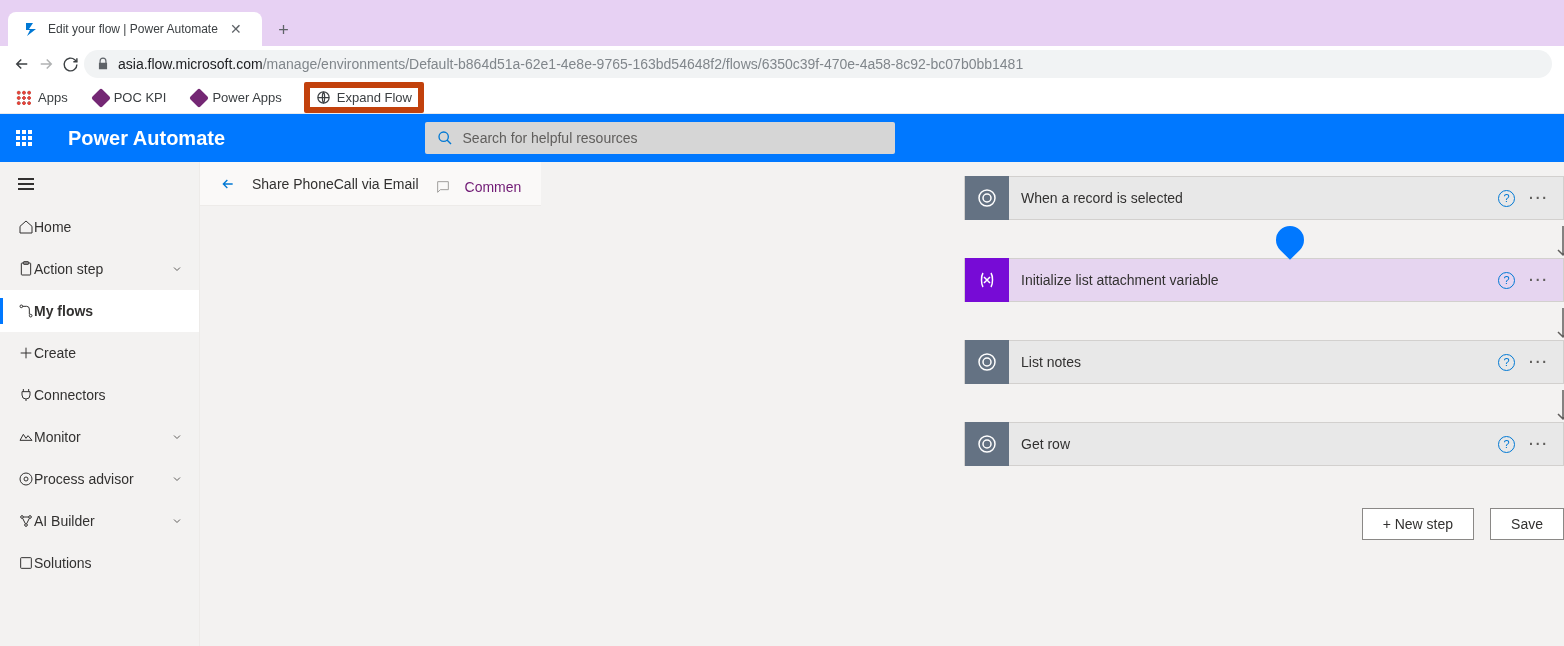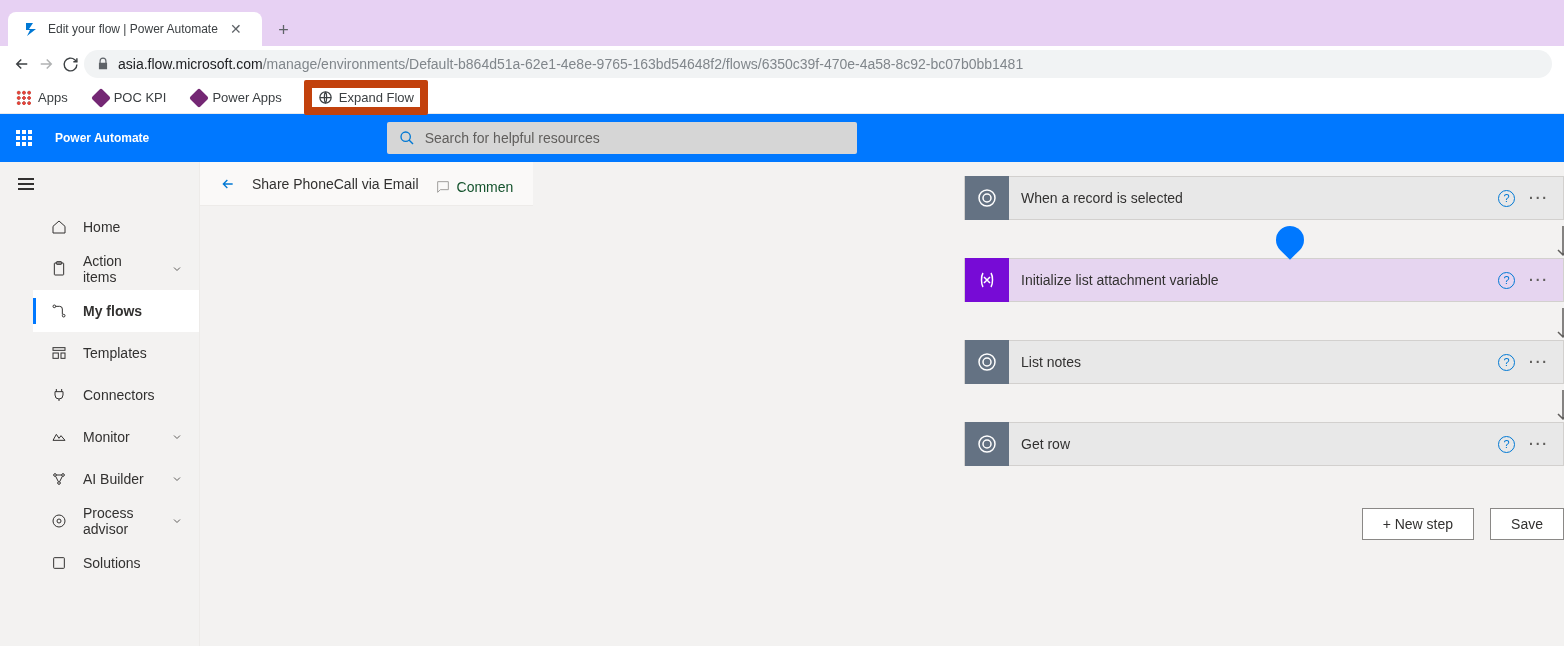--- a/index.html
+++ b/index.html
@@ -12,52 +12,52 @@
   .tab-title { flex:1; white-space:nowrap; overflow:hidden; text-overflow:ellipsis; font-size:12px; color:#3c4043; }
   .tab-close { color:#5f6368; font-size:14px; padding:0 4px; }
   .new-tab { width:28px; height:28px; display:flex; align-items:center; justify-content:center; font-size:18px; color:#5f6368; margin-left:8px; margin-bottom:2px; }
   .addr-bar { background:#fff; height:36px; display:flex; align-items:center; padding:0 12px; gap:4px; }
   .addr-icon { color:#5f6368; display:flex; align-items:center; justify-content:center; width:20px; height:20px; }
   .addr-url-box { flex:1; display:flex; align-items:center; background:#f1f3f4; border-radius:16px; height:28px; padding:0 12px; gap:8px; }
   .addr-url { font-size:14px; color:#202124; white-space:nowrap; overflow:hidden; }
   .addr-url .path { color:#80868b; }
   .bookmarks { background:#fff; height:32px; border-bottom:1px solid #e8eaed; display:flex; align-items:center; padding:0 12px; gap:18px; }
   .bm-item { display:flex; align-items:center; gap:6px; font-size:13px; color:#3c4043; padding:2px 4px;justify-content:center; }
-  .bm-item.boxed { border:8px solid #c2410c; border-radius:2px; padding:2px 6px; }
+  .bm-item.boxed { border:6px solid #c2410c; border-radius:2px; padding:2px 6px; }
   .apps-grid { width:16px; height:16px; display:inline-block; background:
     radial-gradient(circle,#ea4335 1.5px,transparent 1.5px) 0 0/5.3px 5.3px,
     radial-gradient(circle,#4285f4 1.5px,transparent 1.5px) 5.3px 0/5.3px 5.3px,
     radial-gradient(circle,#fbbc05 1.5px,transparent 1.5px) 10.6px 0/5.3px 5.3px; }
   .diamond { width:14px; height:14px; transform:rotate(45deg); background:#742774; border-radius:2px; }
   
   
   .pa-header { background:#0078ff; height:48px; display:flex; align-items:center; color:#fff; }
   .waffle { width:48px; height:48px; display:flex; align-items:center; justify-content:center; }
   .waffle-grid { width:16px; height:16px; display:grid; grid-template-columns:repeat(3,4px); grid-template-rows:repeat(3,4px); gap:2px; }
   .waffle-grid span { background:#fff; }
-  .pa-title { font-weight:600; font-size:12px; margin-left:7px; }
+  .pa-title { font-weight:600; font-size:20px; margin-left:20px; }
   .pa-search { margin-left:auto; margin-right:auto; width:470px; height:32px; background:#d6d6d6; border-radius:2px; display:flex; align-items:center; padding:0 12px; gap:10px; color:#605e5c; }
   
   
   .app-body { display:flex; height:calc(646px - 12px - 34px - 36px - 32px - 48px); }
   .sidebar { width:200px; background:#f3f2f1; border-right:1px solid #edebe9; }
   .sb-toggle { height:44px; display:flex; align-items:center; padding-left:18px; }
   .hamburger { width:16px; height:12px; border-top:2px solid #323130; border-bottom:2px solid #323130; position:relative; }
   .hamburger::after { content:""; position:absolute; top:3px; left:0; right:0; height:2px; background:#323130; }
-  .sb-item { height:42px; display:flex; align-items:center; padding-left:18px; gap:16px; font-size:14px; color:#323130; position:relative; cursor:pointer;margin-left:33px; }
+  .sb-item { height:42px; display:flex; align-items:center; padding-left:18px; font-size:14px; color:#323130; position:relative; cursor:pointer; }
   .sb-item.active { background:#fff; font-weight:600; }
   .sb-item.active::before { content:""; position:absolute; left:0; top:8px; bottom:8px; width:3px; background:#0078ff; }
   .sb-icon { width:16px; height:16px; display:flex; align-items:center; justify-content:center; }
   .sb-chevron { margin-left:auto; margin-right:16px; }
   
   .main { flex:1; background:#f3f2f1; display:flex; flex-direction:row; }
   .flow-header { height:44px; background:#faf9f8; border-bottom:1px solid #edebe9; display:flex; align-items:center; padding:0 20px; gap:16px; }
   .flow-header .back { color:#0078d4; }
   .flow-header .title { font-size:14px; }
-  .flow-header .right { margin-left:auto; display:flex; align-items:center; gap:6px; color:#14532d;margin-top:7px; }
+  .flow-header .right { margin-left:auto; display:flex; align-items:center; gap:14px; color:#701a75;margin-top:7px; }
   
   
   .canvas { flex:1; overflow:auto; display:flex; flex-direction:column; align-items:flex-end; padding-top:14px; position:relative; }
   .step { width:600px; height:44px; display:flex; align-items:center; background:#e8e8e8; border:1px solid #d2d0ce; }
   .step.purple { background:#e6d5f0; }
   .step-icon { width:44px; height:44px; display:flex; align-items:center; justify-content:center; color:#fff; flex-shrink:0; }
   .step-icon.cds { background:#647283; }
   .step-icon.var { background:#770bd6; }
   .step-label { flex:1; padding-left:12px; font-size:14px; color:#323130; }
   .step-actions { display:flex; align-items:center; gap:14px; padding-right:14px; color:#605e5c; }
@@ -174,46 +174,44 @@
         </span>
       <span>Home</span>
     </div>
     <div class="sb-item">
       <span class="sb-icon">
           <svg width="16" height="16" viewBox="0 0 24 24" fill="none" stroke="#323130" stroke-width="1.5">
             <rect x="5" y="3" width="14" height="18" rx="1"></rect>
             <rect x="8" y="1" width="8" height="4" rx="1"></rect>
           </svg>
         </span>
-      <span>Action items</span>
+      <span>Action step</span>
       <span class="sb-chevron">
           <svg width="12" height="12" viewBox="0 0 24 24" fill="none" stroke="#605e5c" stroke-width="2">
             <path d="M6 9l6 6 6-6"></path>
           </svg>
         </span>
     </div>
     <div class="sb-item active">
       <span class="sb-icon">
           <svg width="16" height="16" viewBox="0 0 24 24" fill="none" stroke="#323130" stroke-width="1.5">
             <circle cx="5" cy="5" r="2"></circle>
             <circle cx="19" cy="19" r="2"></circle>
             <path d="M7 5h6a4 4 0 0 1 4 4v8"></path>
           </svg>
         </span>
       <span>My flows</span>
     </div>
     <div class="sb-item">
       <span class="sb-icon">
           <svg width="16" height="16" viewBox="0 0 24 24" fill="none" stroke="#323130" stroke-width="1.5">
-            <rect x="3" y="4" width="18" height="4"></rect>
-            <rect x="3" y="12" width="8" height="8"></rect>
-            <rect x="15" y="12" width="6" height="8"></rect>
-          </svg>
-        </span>
-      <span>Templates</span>
+            <path d="M12 4v16M4 12h16"></path>
+          </svg>
+        </span>
+      <span>Create</span>
     </div>
     <div class="sb-item">
       <span class="sb-icon">
           <svg width="16" height="16" viewBox="0 0 24 24" fill="none" stroke="#323130" stroke-width="1.5">
             <path d="M8 3v4M16 3v4M6 7h12v5a6 6 0 0 1-12 0zM12 18v3"></path>
           </svg>
         </span>
       <span>Connectors</span>
     </div>
     <div class="sb-item">
@@ -225,41 +223,41 @@
       <span>Monitor</span>
       <span class="sb-chevron">
           <svg width="12" height="12" viewBox="0 0 24 24" fill="none" stroke="#605e5c" stroke-width="2">
             <path d="M6 9l6 6 6-6"></path>
           </svg>
         </span>
     </div>
     <div class="sb-item">
       <span class="sb-icon">
           <svg width="16" height="16" viewBox="0 0 24 24" fill="none" stroke="#323130" stroke-width="1.5">
+            <circle cx="12" cy="12" r="9"></circle>
+            <circle cx="12" cy="12" r="3"></circle>
+          </svg>
+        </span>
+      <span>Process advisor</span>
+      <span class="sb-chevron">
+          <svg width="12" height="12" viewBox="0 0 24 24" fill="none" stroke="#605e5c" stroke-width="2">
+            <path d="M6 9l6 6 6-6"></path>
+          </svg>
+        </span>
+    </div>
+    <div class="sb-item">
+      <span class="sb-icon">
+          <svg width="16" height="16" viewBox="0 0 24 24" fill="none" stroke="#323130" stroke-width="1.5">
             <circle cx="6" cy="6" r="2"></circle>
             <circle cx="18" cy="6" r="2"></circle>
             <circle cx="12" cy="18" r="2"></circle>
             <path d="M7 8l4 8M17 8l-4 8M8 6h8"></path>
           </svg>
         </span>
       <span>AI Builder</span>
-      <span class="sb-chevron">
-          <svg width="12" height="12" viewBox="0 0 24 24" fill="none" stroke="#605e5c" stroke-width="2">
-            <path d="M6 9l6 6 6-6"></path>
-          </svg>
-        </span>
-    </div>
-    <div class="sb-item">
-      <span class="sb-icon">
-          <svg width="16" height="16" viewBox="0 0 24 24" fill="none" stroke="#323130" stroke-width="1.5">
-            <circle cx="12" cy="12" r="9"></circle>
-            <circle cx="12" cy="12" r="3"></circle>
-          </svg>
-        </span>
-      <span>Process advisor</span>
       <span class="sb-chevron">
           <svg width="12" height="12" viewBox="0 0 24 24" fill="none" stroke="#605e5c" stroke-width="2">
             <path d="M6 9l6 6 6-6"></path>
           </svg>
         </span>
     </div>
     <div class="sb-item">
       <span class="sb-icon">
           <svg width="16" height="16" viewBox="0 0 24 24" fill="none" stroke="#323130" stroke-width="1.5">
             <rect x="4" y="4" width="16" height="16" rx="1"></rect>

